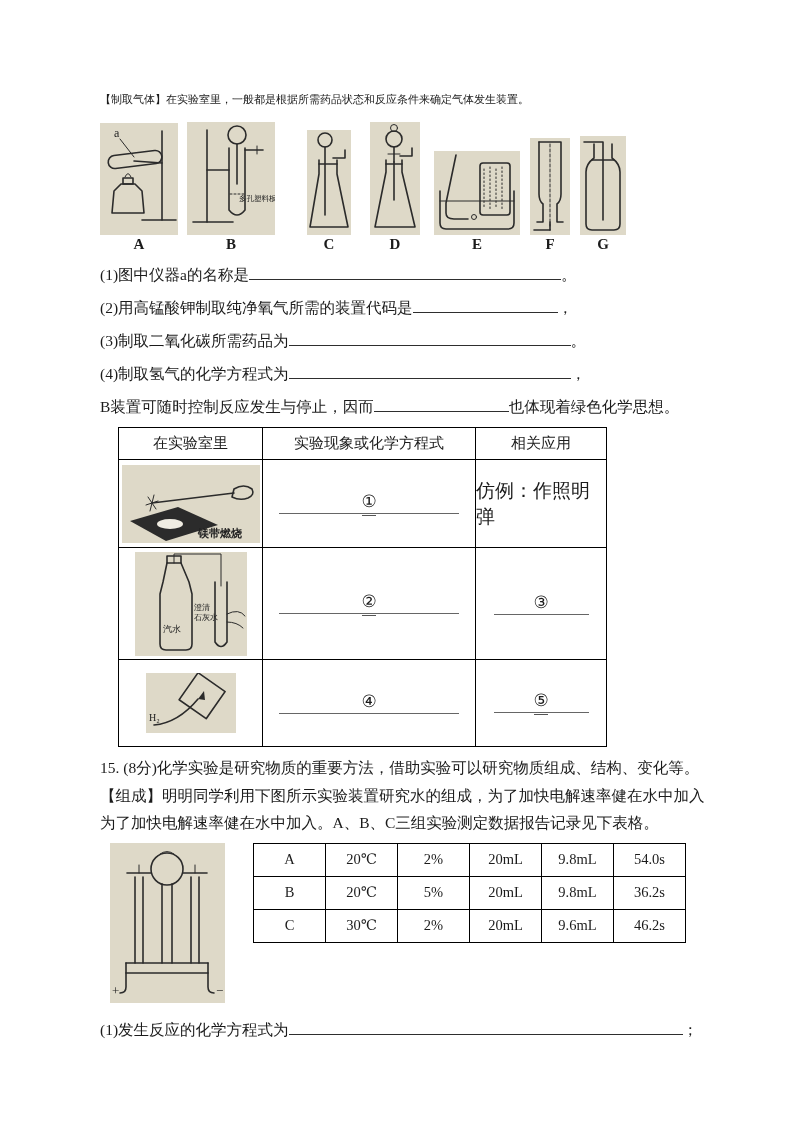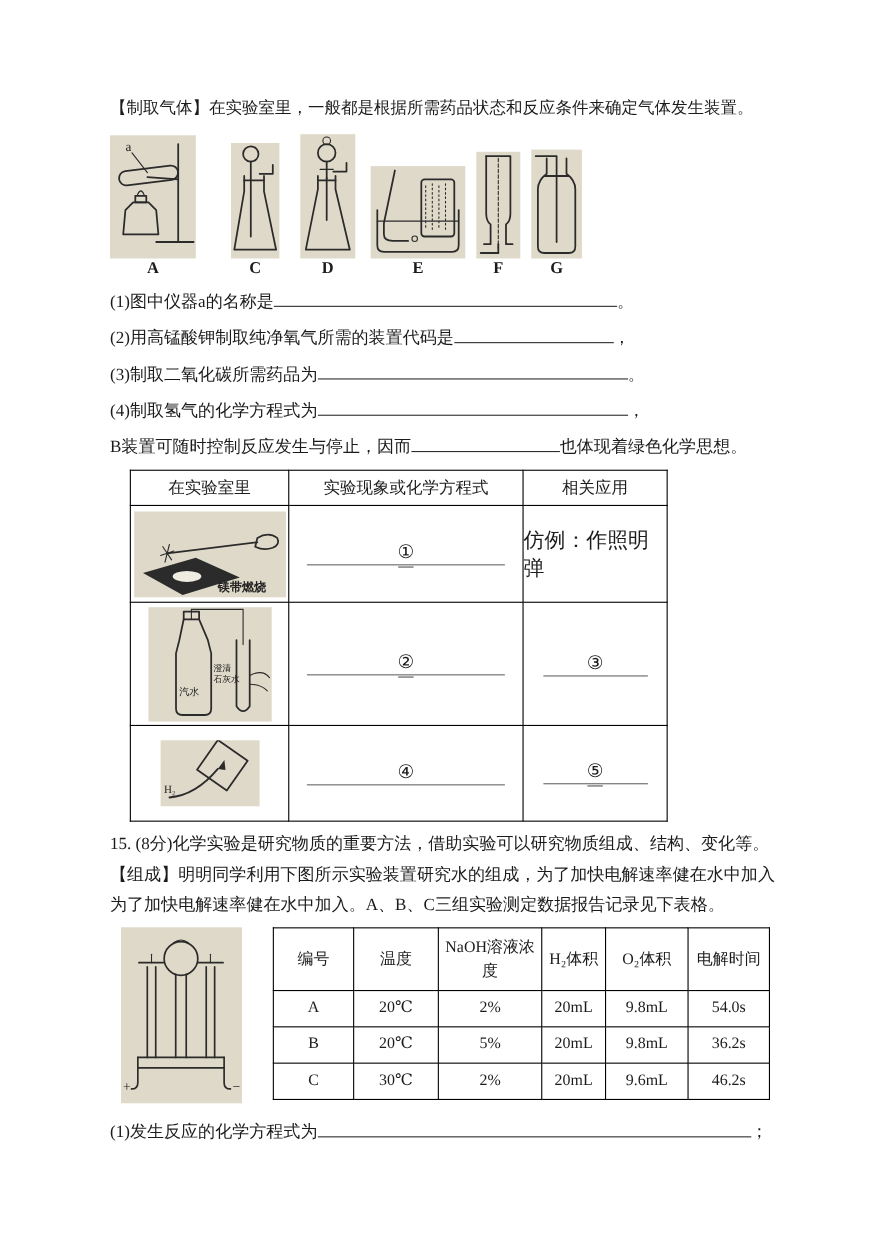--- a/index.html
+++ b/index.html
@@ -5,21 +5,21 @@
   html,body{margin:0;padding:0;background:#ffffff;}
   .page{
     position:relative;
     width:793px;height:1122px;
     background:#ffffff;
     font-family:"Liberation Serif","DejaVu Serif",serif;
     color:#1b1b1b;
     overflow:hidden;
   }
   .content{position:absolute;left:100px;top:88px;width:600px;}
-  .tline{font-size:15px;line-height:22px;white-space:nowrap;}
+  .tline{font-size:11px;line-height:22px;white-space:nowrap;}
   
   .apparatus-row{display:flex;align-items:flex-end;margin-top:10px;height:132px;}
   .fig{display:flex;flex-direction:column;align-items:center;}
   .figbox{background:#ded9c8;display:block;}
   .figletter{font-size:15px;font-weight:600;line-height:16px;margin-top:1px;}
   svg{display:block;}
   .ink{stroke:#2b2b2b;fill:none;stroke-width:1.6;stroke-linecap:round;stroke-linejoin:round;}
   .ink-thin{stroke:#2b2b2b;fill:none;stroke-width:1;stroke-linecap:round;}
   .ink-fill{fill:#2b2b2b;stroke:none;}
   .svgtext{font-family:"Liberation Serif","DejaVu Serif",serif;fill:#222;stroke:none;}
@@ -68,20 +68,35 @@
           <line class="ink" x1="42" y1="97" x2="76" y2="97"></line>
           <line class="ink" x1="34" y1="38" x2="62" y2="40"></line>
           <rect class="ink" x="8" y="30" width="54" height="13" rx="6.5" transform="rotate(-7 35 36)"></rect>
           <rect class="ink" x="23" y="55" width="10" height="6"></rect>
           <path class="ink" d="M21 61 L14 68 L12 90 L44 90 L42 68 L35 61 Z"></path>
           <path class="ink-thin" d="M25 54 Q28 47 31 54"></path>
         </svg>
         <div class="figletter">A</div>
       </div>
 
+      <div class="fig" style="margin-left:9px">
+        <svg class="figbox" width="88" height="113" viewBox="0 0 88 113">
+          <line class="ink" x1="20" y1="8" x2="20" y2="100"></line>
+          <line class="ink" x1="6" y1="100" x2="46" y2="100"></line>
+          <line class="ink" x1="20" y1="48" x2="42" y2="48"></line>
+          <circle class="ink" cx="50" cy="13" r="9"></circle>
+          <line class="ink" x1="50" y1="22" x2="50" y2="62"></line>
+          <path class="ink" d="M42 26 L42 88 Q50 98 58 88 L58 26"></path>
+          <line class="ink" x1="58" y1="28" x2="76" y2="28"></line>
+          <line class="ink-thin" x1="70" y1="24" x2="70" y2="32"></line>
+          <line class="ink-thin" x1="43" y1="72" x2="57" y2="72" stroke-dasharray="2 2"></line>
+          <text class="svgtext" x="52" y="79" font-size="7.5">多孔塑料板</text>
+        </svg>
+        <div class="figletter">B</div>
+      </div>
 
       <div class="fig" style="margin-left:32px">
         <svg class="figbox" width="44" height="105" viewBox="0 0 44 105">
           <circle class="ink" cx="18" cy="10" r="7"></circle>
           <line class="ink" x1="18" y1="17" x2="18" y2="85"></line>
           <path class="ink" d="M12 30 L12 44 L3 97 L41 97 L30 44 L30 30"></path>
           <line class="ink" x1="12" y1="34" x2="30" y2="34"></line>
           <path class="ink" d="M26 28 L38 28 L38 20"></path>
         </svg>
         <div class="figletter">C</div>
@@ -264,28 +279,20 @@
         <line class="ink" x1="16" y1="120" x2="98" y2="120"></line>
         <line class="ink" x1="16" y1="130" x2="98" y2="130"></line>
         <path class="ink" d="M16 120 L16 144 Q16 150 10 150"></path>
         <path class="ink" d="M98 120 L98 144 Q98 150 104 150"></path>
         <text class="svgtext" x="2" y="152" font-size="13">+</text>
         <text class="svgtext" x="106" y="152" font-size="13">−</text>
       </svg>
 
       <table class="t2">
         <tbody>
-            <tr>
-          <th style="width:68px">编号</th>
-          <th style="width:72px">温度</th>
-          <th style="width:89px">NaOH溶液浓度</th>
-          <th style="width:53px">H₂体积</th>
-          <th style="width:70px">O₂体积</th>
-          <th style="width:69px">电解时间</th>
-        </tr>
         <tr>
           <td>A</td>
           <td>20℃</td>
           <td>2%</td>
           <td>20mL</td>
           <td>9.8mL</td>
           <td>54.0s</td>
         </tr>
         <tr>
           <td>B</td>

